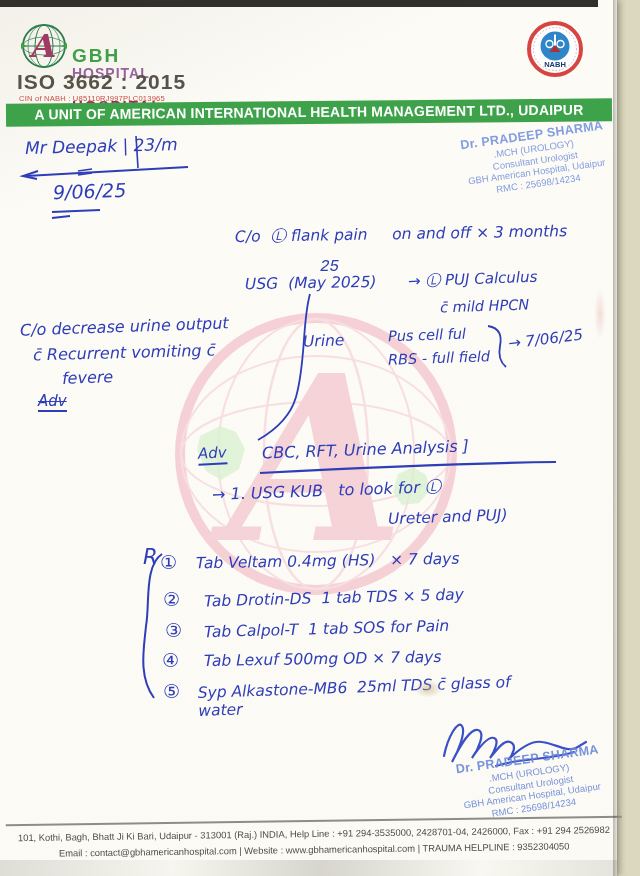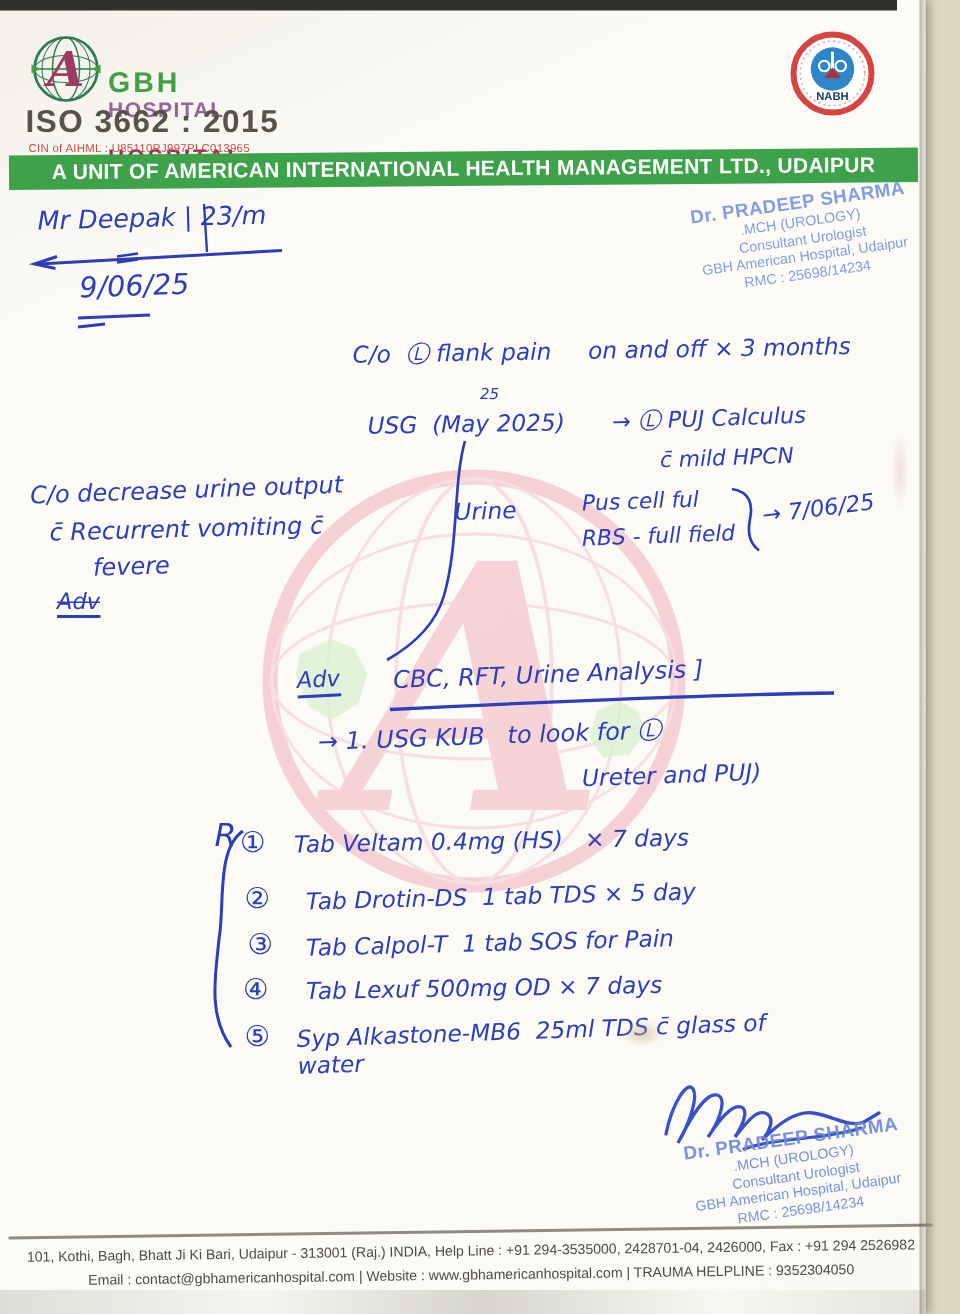--- a/index.html
+++ b/index.html
@@ -83,21 +83,21 @@
     <text x="24" y="35" font-size="32" font-weight="bold" font-style="italic" fill="#a13a62" text-anchor="middle" font-family="DejaVu Serif, serif">A</text>
   </svg>
 
   <div class="gbh-words">
     <div class="gbh-g1">GBH</div>
     <div class="gbh-g2">HOSPITAL</div>
     <div class="gbh-g3">HOSPITAL</div>
   </div>
 
   <div class="iso">ISO 3662 : 2015</div>
-  <div class="cin">CIN of AIHML : U85110RJ997PLC013965</div>
+  <div class="cin">CIN of NABH : U85110RJ997PLC013965</div>
 
   <svg style="left:526px;top:20px;" width="58" height="58" viewBox="0 0 58 58">
     <circle cx="29" cy="29" r="26" fill="#ffffff" stroke="#d64541" stroke-width="4"></circle>
     <circle cx="29" cy="29" r="21.5" fill="none" stroke="#e8a49e" stroke-width="1" stroke-dasharray="1.5 2"></circle>
     <circle cx="29" cy="26" r="14.5" fill="#2e86c8"></circle>
     <path d="M29,14.5 v15" stroke="#ffffff" stroke-width="2"></path>
     <circle cx="23.5" cy="24" r="3.5" fill="none" stroke="#ffffff" stroke-width="1.4"></circle>
     <circle cx="34.5" cy="24" r="3.5" fill="none" stroke="#ffffff" stroke-width="1.4"></circle>
     <path d="M23.5,32 l5.5,-7 5.5,7 z" fill="#b03030"></path>
     <text x="29" y="46.5" font-size="7.5" font-weight="bold" fill="#1a3c6e" text-anchor="middle" font-family="Liberation Sans, sans-serif">NABH</text>
@@ -121,21 +121,21 @@
   <div class="stamp" style="left:435px;top:128px;width:200px;">
     <div class="s-name">Dr. PRADEEP SHARMA</div>
     <div class="s-small">.MCH (UROLOGY)</div>
     <div class="s-small">Consultant Urologist</div>
     <div class="s-small">GBH American Hospital, Udaipur</div>
     <div class="s-small">RMC : 25698/14234</div>
   </div>
 
   <div class="hw" style="left:235px;top:224px;font-size:15.5px;transform:rotate(-1deg);">C/o  Ⓛ flank pain     on and off × 3 months</div>
 
-  <div class="hw" style="left:320px;top:258px;font-size:10px;">25</div>
+  <div class="hw" style="left:320px;top:258px;font-size:16px;font-family:Liberation Mono, monospace;">25</div>
   <div class="hw" style="left:245px;top:274px;font-size:15.5px;transform:rotate(-1deg);">USG  (May 2025)</div>
   <div class="hw" style="left:408px;top:270px;font-size:15px;transform:rotate(-2deg);">→ Ⓛ PUJ Calculus</div>
   <div class="hw" style="left:440px;top:298px;font-size:14.5px;transform:rotate(-2deg);">c̄ mild HPCN</div>
 
   <div class="hw" style="left:20px;top:317px;font-size:16px;transform:rotate(-2deg);">C/o decrease urine output</div>
   <div class="hw" style="left:33px;top:343px;font-size:16px;transform:rotate(-1.5deg);">c̄ Recurrent vomiting c̄</div>
   <div class="hw" style="left:62px;top:368px;font-size:16px;transform:rotate(-2deg);">fevere</div>
   <div class="hw strike" style="left:38px;top:392px;font-size:15px;border-bottom:2px solid #2e3db8;">Adv</div>
 
   <div class="hw" style="left:303px;top:332px;font-size:15.5px;transform:rotate(-2deg);">Urine</div>

